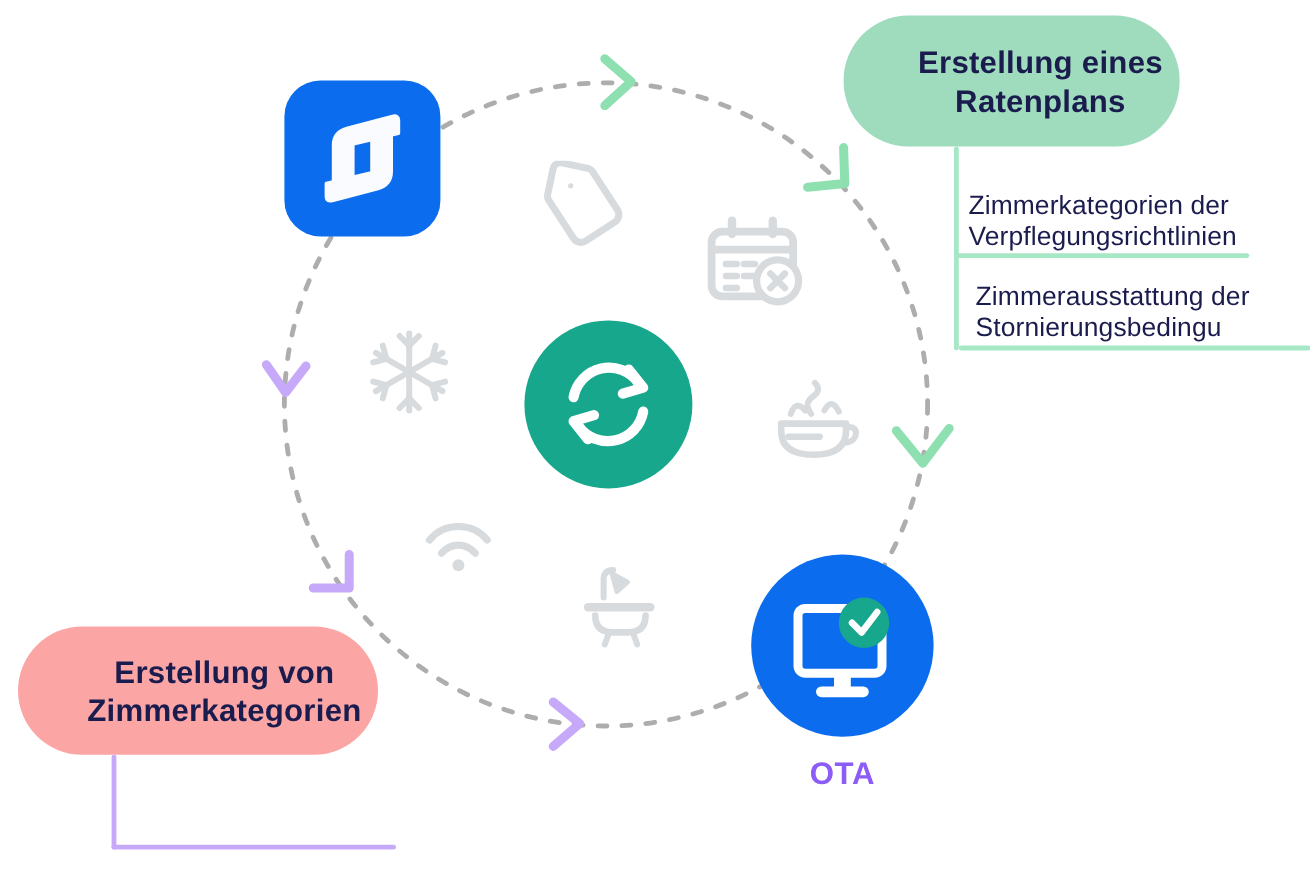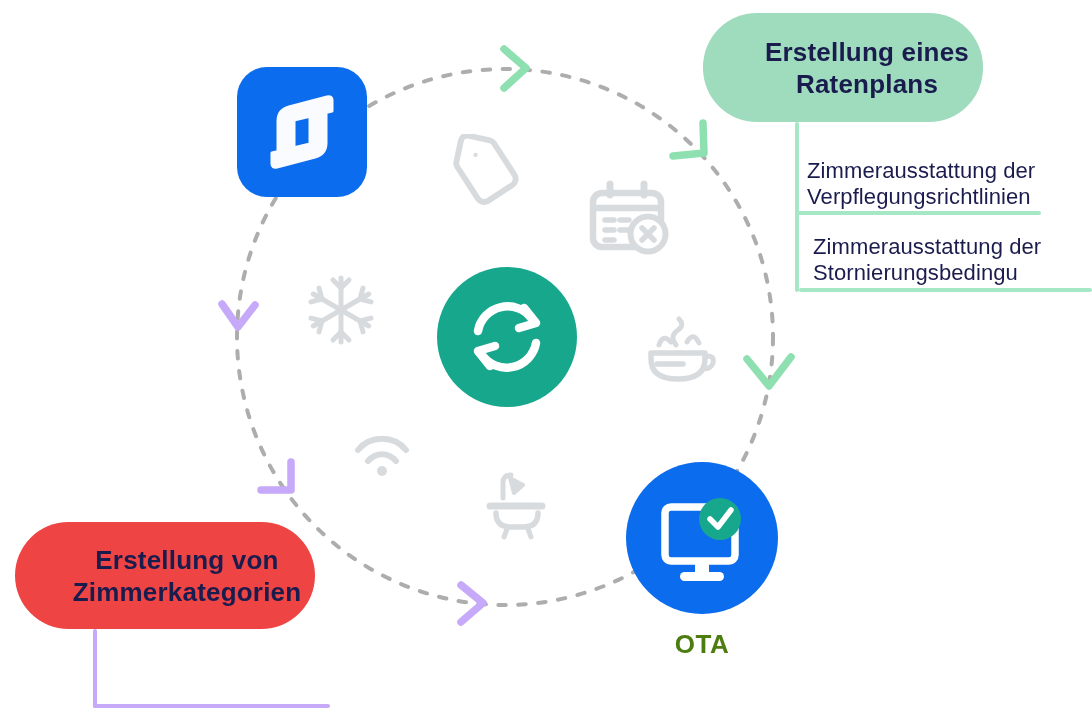--- a/index.html
+++ b/index.html
@@ -8,21 +8,21 @@
     font-family:"Liberation Sans","DejaVu Sans",sans-serif;overflow:hidden;
   }
   .abs{position:absolute;}
   
   .pill{
     position:absolute;border-radius:54px;display:flex;align-items:center;justify-content:flex-end;
     text-align:center;font-weight:bold;font-size:26px;line-height:32px;color:#1B1C4E;
     letter-spacing:.2px;
   }
   .pill-green{left:703px;top:13px;width:280px;height:109px;background:#9EDCBD;}
-  .pill-purple{left:15px;top:522px;width:300px;height:107px;background:#ef4444;}
+  .pill-purple{left:15px;top:522px;width:300px;height:107px;background:#fca5a5;}
   .pill-inner-green{width:232px;}
   .pill-inner-purple{width:256px;}
   
   .line{position:absolute;border-radius:2px;}
   .g-line{background:#A6E7C5;}
   .p-line{background:#C6A9F8;}
   .g-v{left:795px;top:122px;width:4px;height:170px;}
   .g-h1{left:795px;top:211px;width:246px;height:4px;}
   .g-h2{left:799px;top:288px;width:293px;height:4px;}
   .p-v{left:93px;top:629px;width:4px;height:79px;}
@@ -32,21 +32,21 @@
     position:absolute;color:#1B1C4E;font-size:22px;line-height:26px;letter-spacing:.1px;
   }
   .note-1{left:807px;top:158px;width:252px;}
   .note-2{left:813px;top:234px;width:254px;}
   .note-3{left:104px;top:652px;width:236px;}
   
   .logo-box{left:237px;top:67px;width:130px;height:130px;border-radius:30px;background:#0B6CEE;}
   .sync-circle{left:437px;top:267px;width:140px;height:140px;border-radius:50%;background:#16A78C;}
   .ota-circle{left:626px;top:462px;width:152px;height:152px;border-radius:50%;background:#0B6CEE;}
   .ota-label{
-    left:626px;top:629px;width:152px;text-align:center;color:#4d7c0f;
+    left:626px;top:629px;width:152px;text-align:center;color:#8b5cf6;
     font-weight:bold;font-size:26px;letter-spacing:.5px;
   }
   svg{display:block;}
 </style>
 </head>
 <body>
 
 <div class="canvas">
 
   <svg class="abs" style="left:0;top:0" width="1092" height="726" viewBox="0 0 1092 726">
@@ -176,21 +176,21 @@
     </svg>
   </div>
   <div class="abs ota-label">OTA</div>
 
   <div class="pill pill-green">
     <div class="pill-inner-green">Erstellung eines Ratenplans</div>
   </div>
   <div class="line g-line g-v"></div>
   <div class="line g-line g-h1"></div>
   <div class="line g-line g-h2"></div>
-  <div class="note note-1">Zimmerausstattung der Verpflegungsrichtlinien</div>
+  <div class="note note-1">Zimmerkategorien der Verpflegungsrichtlinien</div>
   <div class="note note-2">Zimmerausstattung der Stornierungsbedingu</div>
 
   <div class="pill pill-purple">
     <div class="pill-inner-purple">Erstellung von Zimmerkategorien</div>
   </div>
   <div class="line p-line p-v"></div>
   <div class="line p-line p-h"></div>
 
 </div>
 

